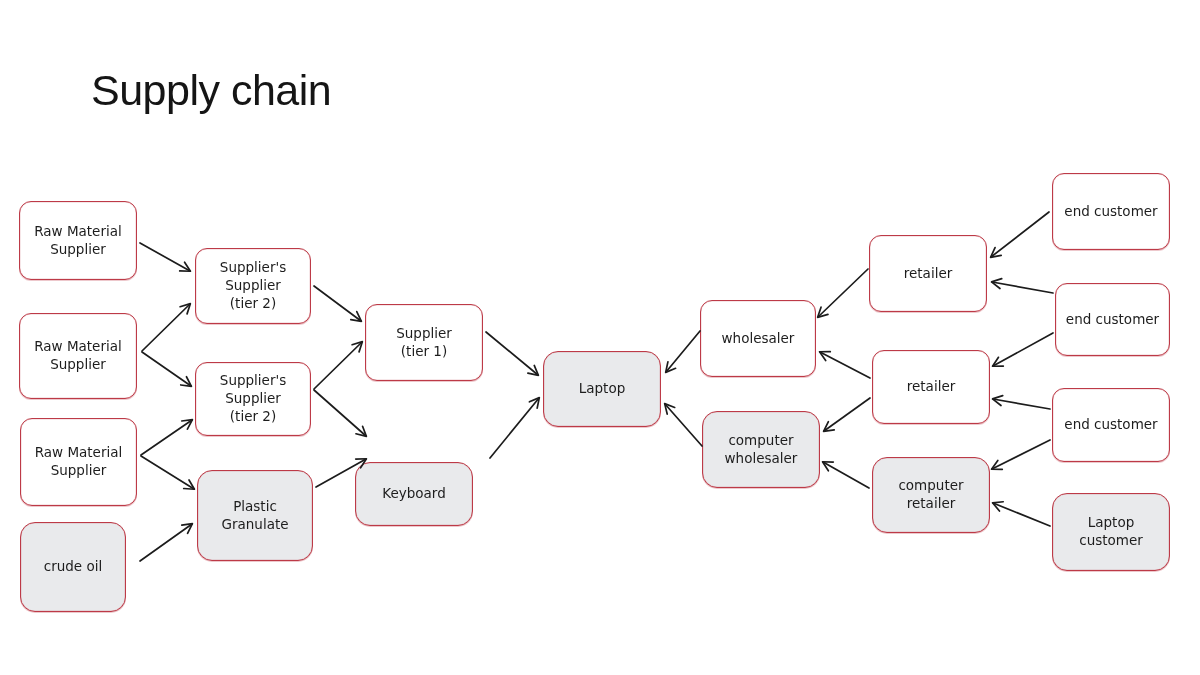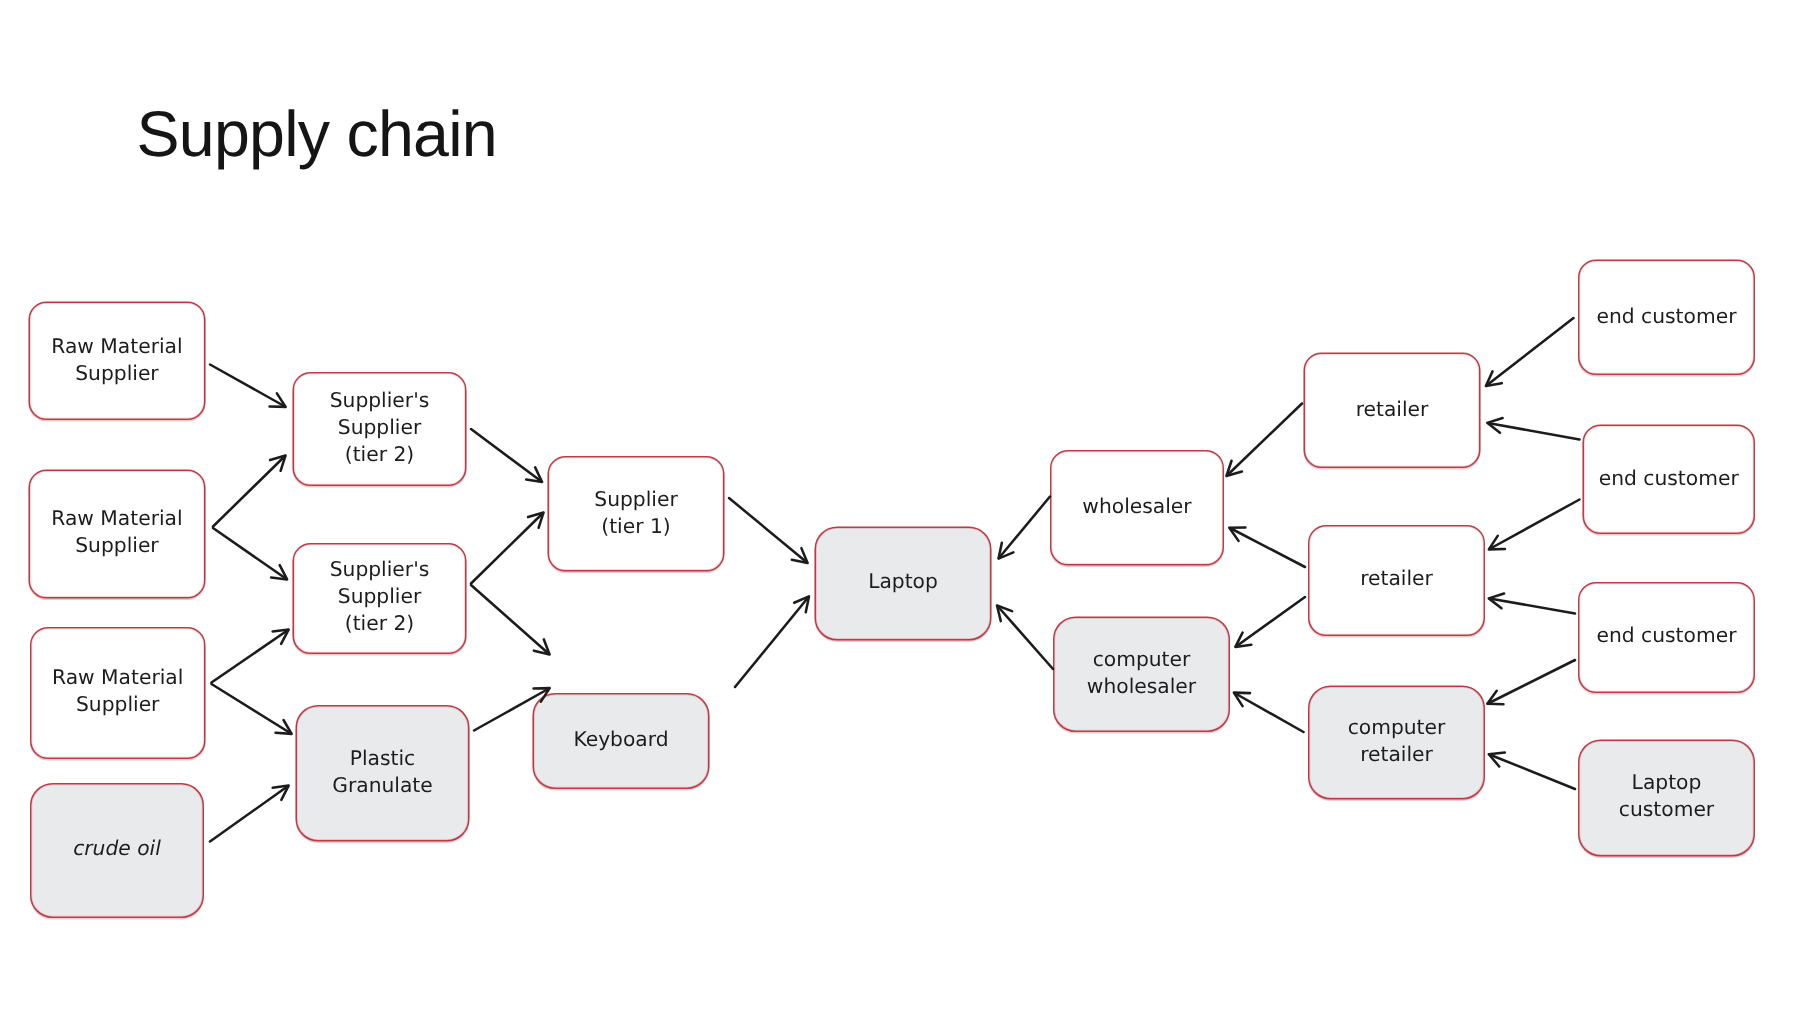--- a/index.html
+++ b/index.html
@@ -56,21 +56,21 @@
 Supplier</span>
       </div>
       <div class="node white" style="left: 19px; top: 313px; width: 118px; height: 86px;">
         <span class="node-label">Raw Material
 Supplier</span>
       </div>
       <div class="node white" style="left: 20px; top: 418px; width: 117px; height: 88px;">
         <span class="node-label">Raw Material
 Supplier</span>
       </div>
-      <div class="node gray" style="left: 20px; top: 522px; width: 116px; height: 90px; font-style: italic;">
+      <div class="node gray" style="left: 20px; top: 522px; width: 106px; height: 90px;">
         <span class="node-label">crude oil</span>
       </div>
       <div class="node white" style="left: 195px; top: 248px; width: 116px; height: 76px;">
         <span class="node-label">Supplier's
 Supplier
 (tier 2)</span>
       </div>
       <div class="node white" style="left: 195px; top: 362px; width: 116px; height: 74px;">
         <span class="node-label">Supplier's
 Supplier

